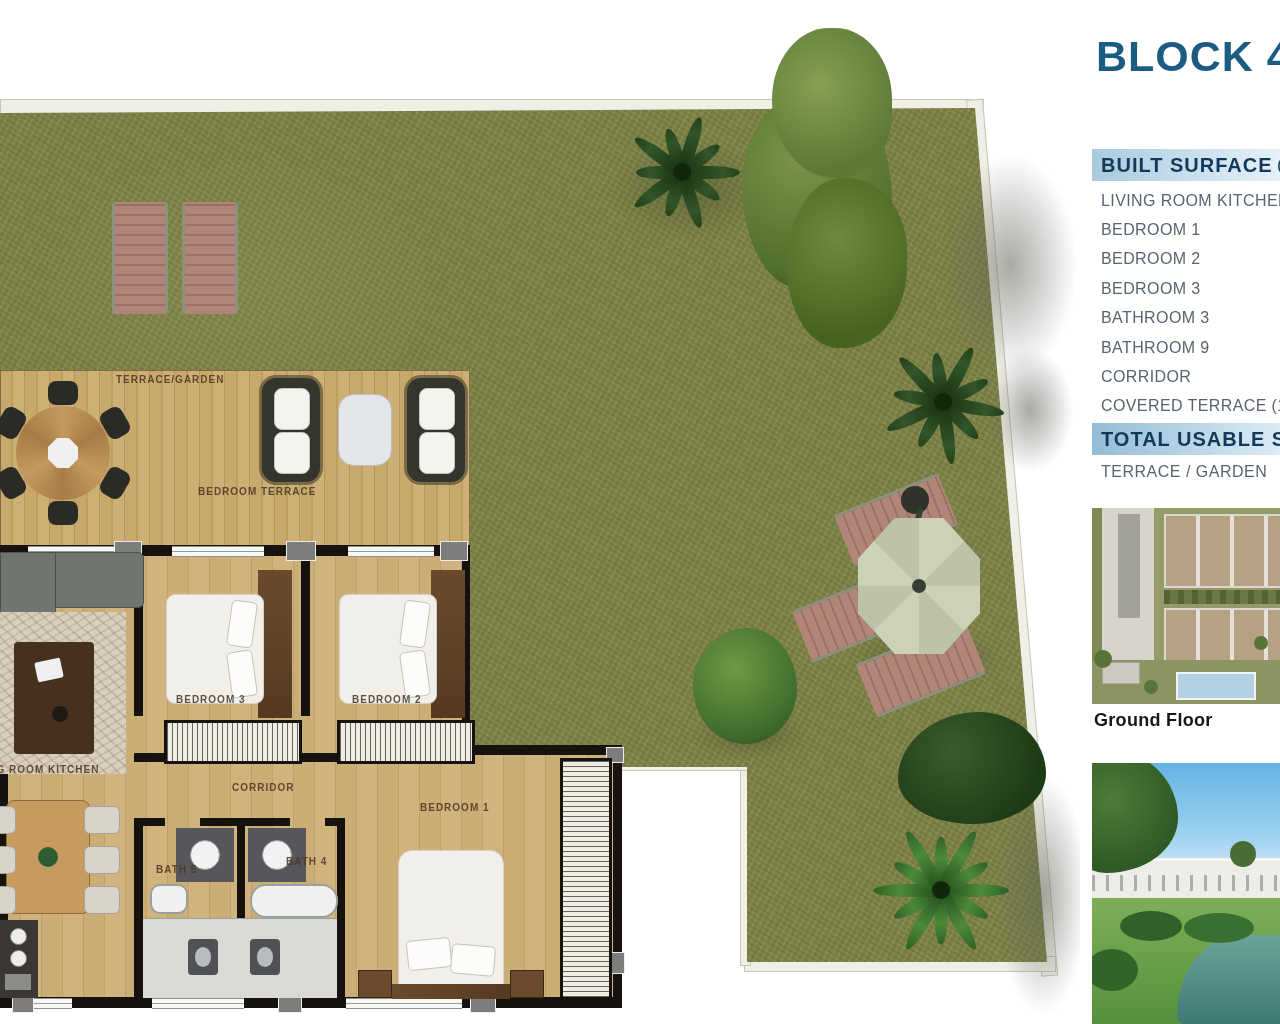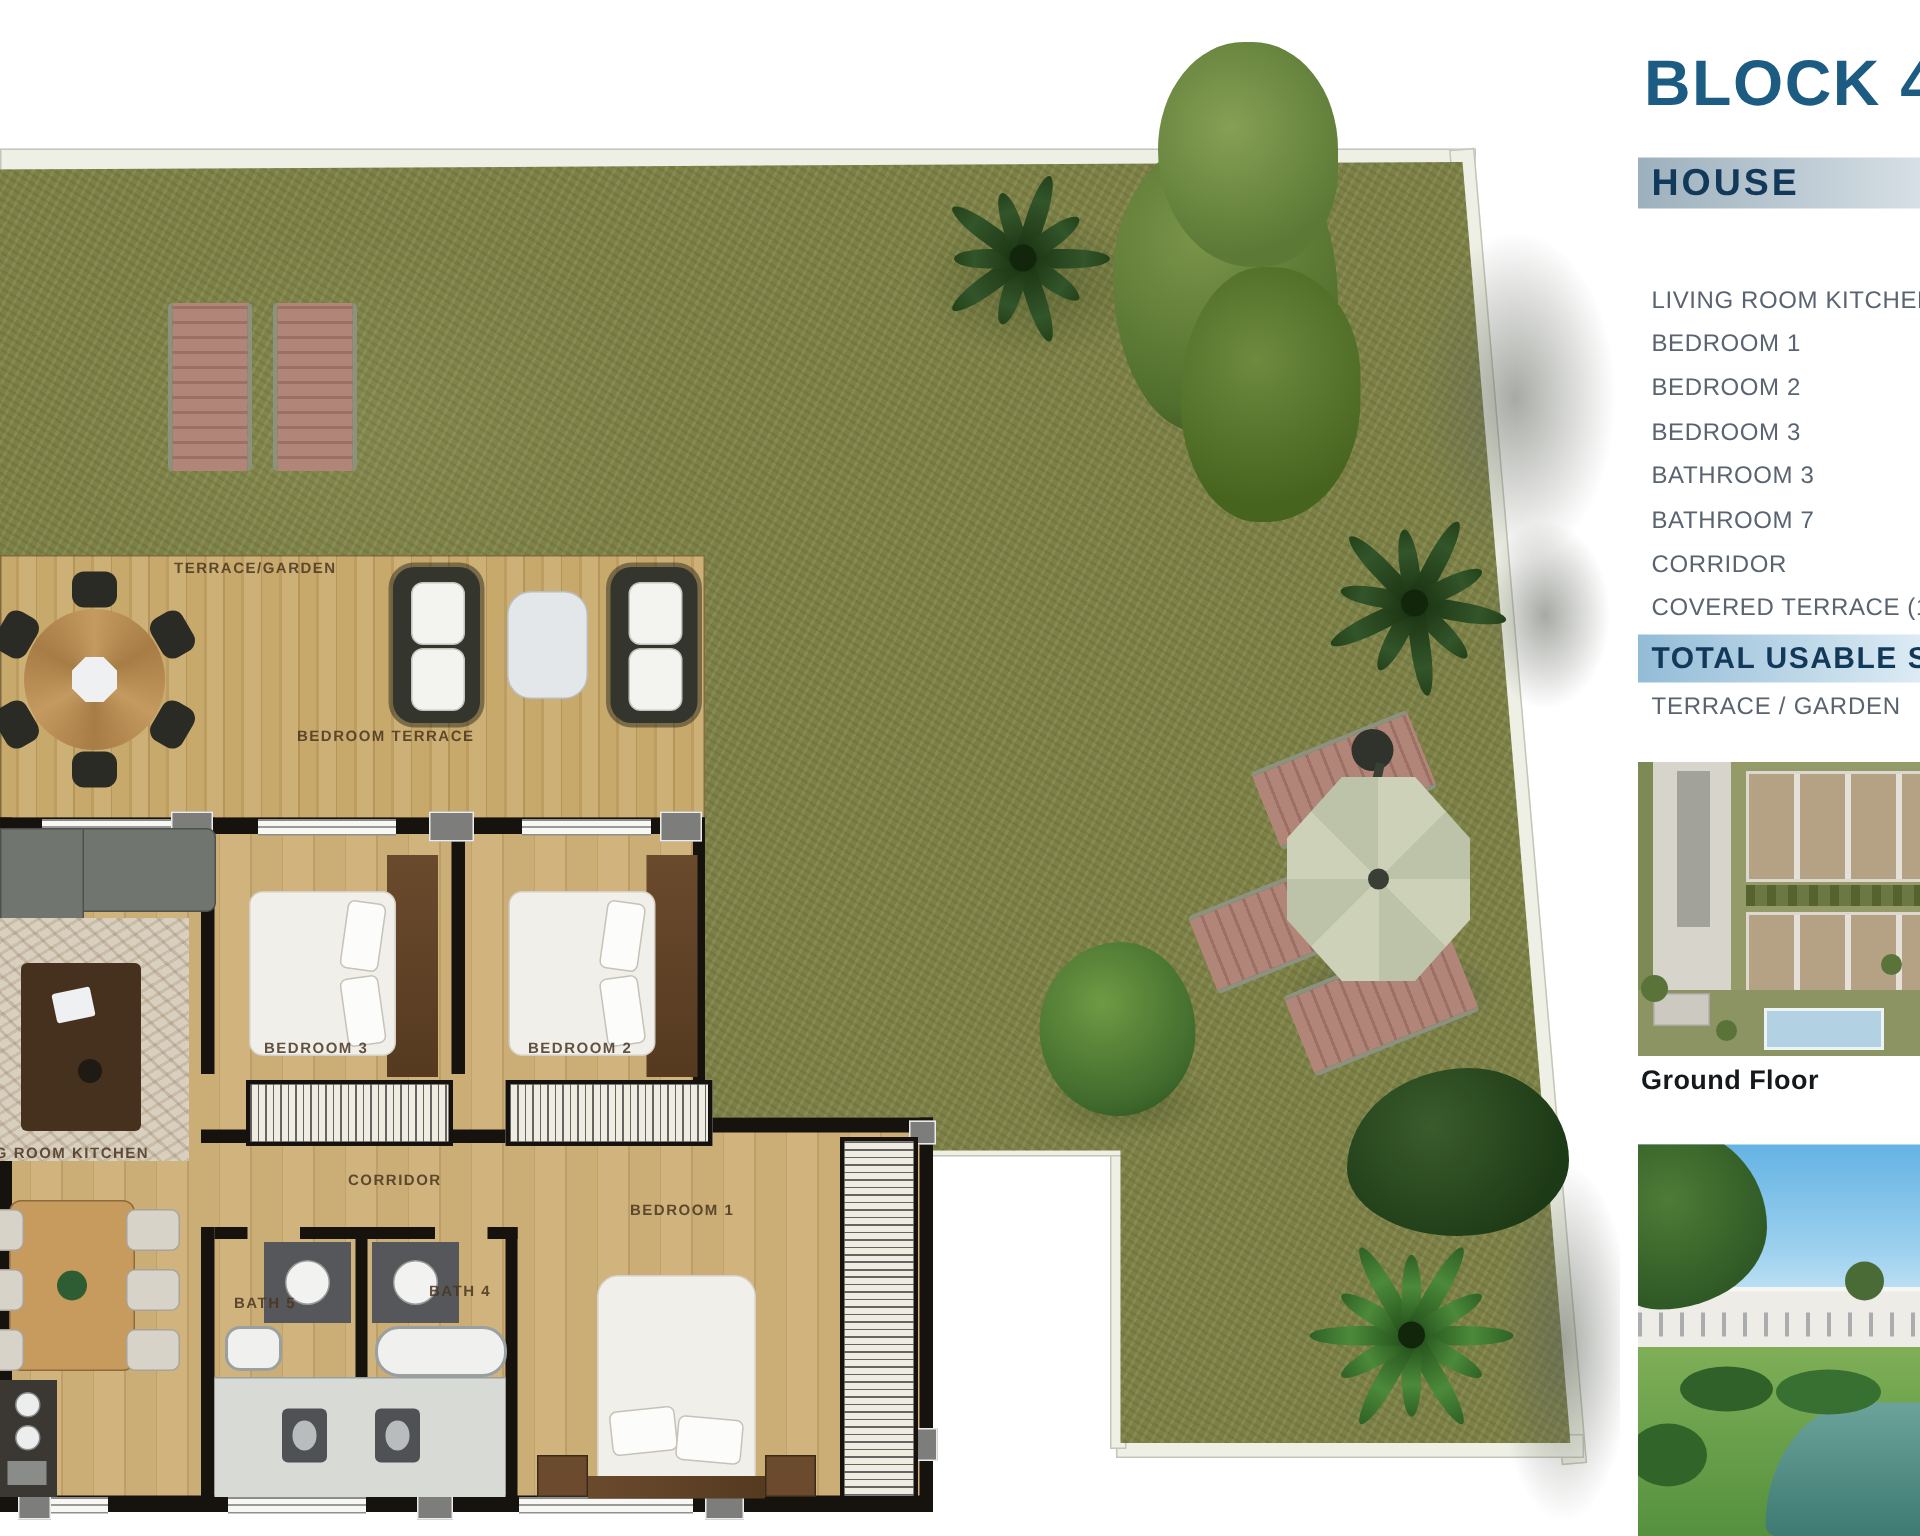--- a/index.html
+++ b/index.html
@@ -294,32 +294,33 @@
     <div class="plabel" style="left:352px;top:694px;">BEDROOM 2</div>
     <div class="plabel" style="left:-34px;top:764px;">LIVING ROOM KITCHEN</div>
     <div class="plabel" style="left:232px;top:782px;">CORRIDOR</div>
     <div class="plabel" style="left:420px;top:802px;">BEDROOM 1</div>
     <div class="plabel" style="left:156px;top:864px;">BATH 5</div>
     <div class="plabel" style="left:286px;top:856px;">BATH 4</div>
   </div>
 
   <div class="block-title">BLOCK 4</div>
 
-  <div class="bar house-bar">
-    <span>HOUSE</span>
-  </div>
-
+
+  <div class="bar built-bar">
+    <span class="big">BUILT SURFACE</span>
+    <span class="note">(Terra</span>
+  </div>
 
   <div class="rooms">
     <div class="room">LIVING ROOM KITCHEN</div>
     <div class="room">BEDROOM 1</div>
     <div class="room">BEDROOM 2</div>
     <div class="room">BEDROOM 3</div>
     <div class="room">BATHROOM 3</div>
-    <div class="room">BATHROOM 7</div>
+    <div class="room">BATHROOM 9</div>
     <div class="room">CORRIDOR</div>
     <div class="room">COVERED TERRACE (10</div>
   </div>
 
   <div class="bar total-bar">
     <span>TOTAL USABLE SUR</span>
   </div>
 
   <div class="tg-label">TERRACE / GARDEN</div>
 

